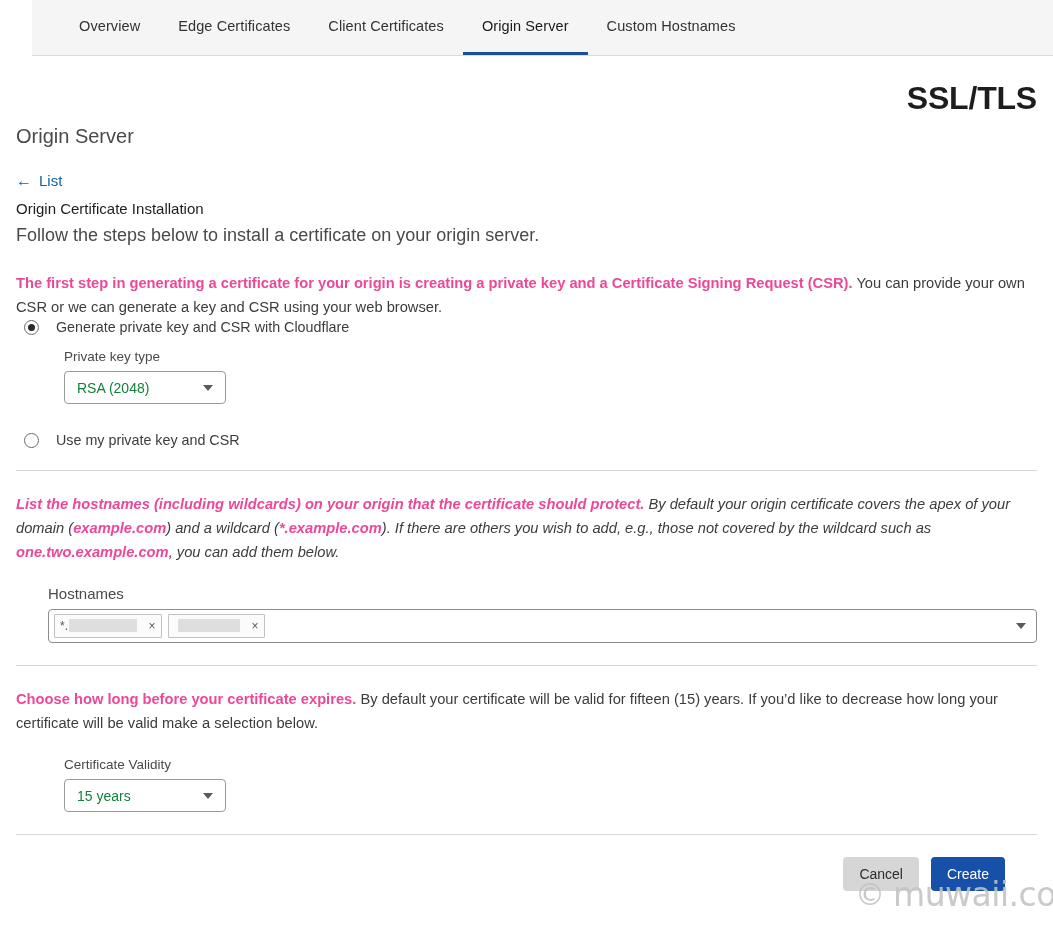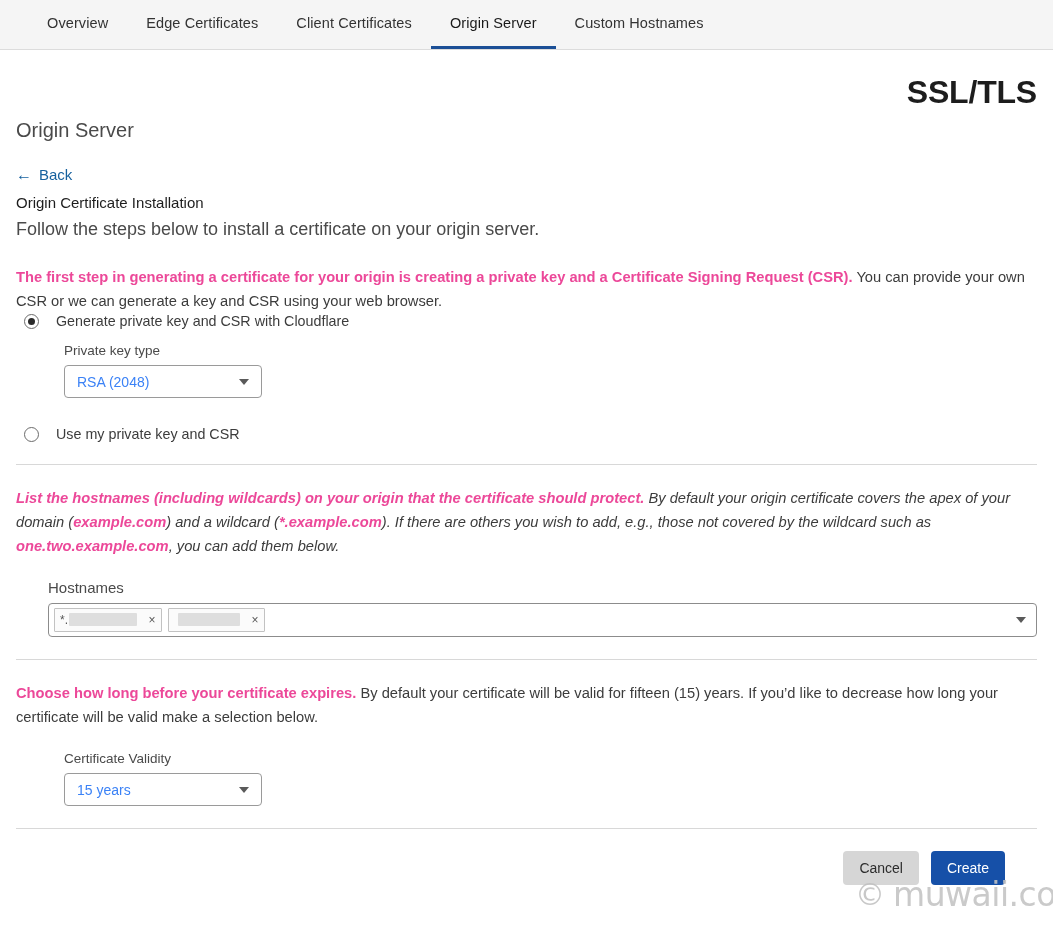--- a/index.html
+++ b/index.html
@@ -12,26 +12,27 @@
     height: 927px;
     background: #ffffff;
     font-family: "Liberation Sans", sans-serif;
     color: #1d1d1d;
     overflow: hidden;
     position: relative;
   }
 
   
   .tabbar {
-    height: 50px;
+    height: 56px;
     background: #f5f5f5;
     border-bottom: 1px solid #dcdcdc;
     display: flex;
     align-items: stretch;
     padding-left: 28px;
+    margin-left: 32px;
   }
   .tab {
     display: flex;
     align-items: center;
     padding: 0 19px;
     font-size: 14.5px;
     color: #333333;
     cursor: pointer;
     border-bottom: 3px solid transparent;
     white-space: nowrap;
@@ -123,30 +124,30 @@
     margin-left: 17px;
   }
 
   .field-group { margin-left: 48px; margin-top: 14px; }
   .field-label {
     font-size: 13.5px;
     color: #4a4a4a;
     margin-bottom: 7px;
   }
   .select-box {
-    width: 198px;
+    width: 162px;
     height: 33px;
     border: 1px solid #9a9a9a;
     border-radius: 4px;
     background: #ffffff;
     display: flex;
     align-items: center;
     padding: 0 10px 0 12px;
     font-size: 14px;
-    color: #3b82f6;
+    color: #15803d;
     cursor: pointer;
     justify-content: space-between;
   }
   .caret {
     width: 0; height: 0;
     border-left: 5px solid transparent;
     border-right: 5px solid transparent;
     border-top: 6px solid #5a5a5a;
     margin-right: 2px;
   }
@@ -276,21 +277,21 @@
   </div>
 </div>
 
 <div class="page">
 
   <div class="title">SSL/TLS</div>
   <div class="subtitle">Origin Server</div>
 
   <a class="back-link">
     <span class="back-arrow">←</span>
-    <span>Back</span>
+    <span>List</span>
   </a>
 
   <div class="section-head">Origin Certificate Installation</div>
   <div class="section-sub">Follow the steps below to install a certificate on your origin server.</div>
 
   
   <div class="para">
     <b>The first step in generating a certificate for your origin is creating a private key and a Certificate Signing Request (CSR).</b><span> You can provide your own CSR or we can generate a key and CSR using your web browser.</span>
   </div>
 

